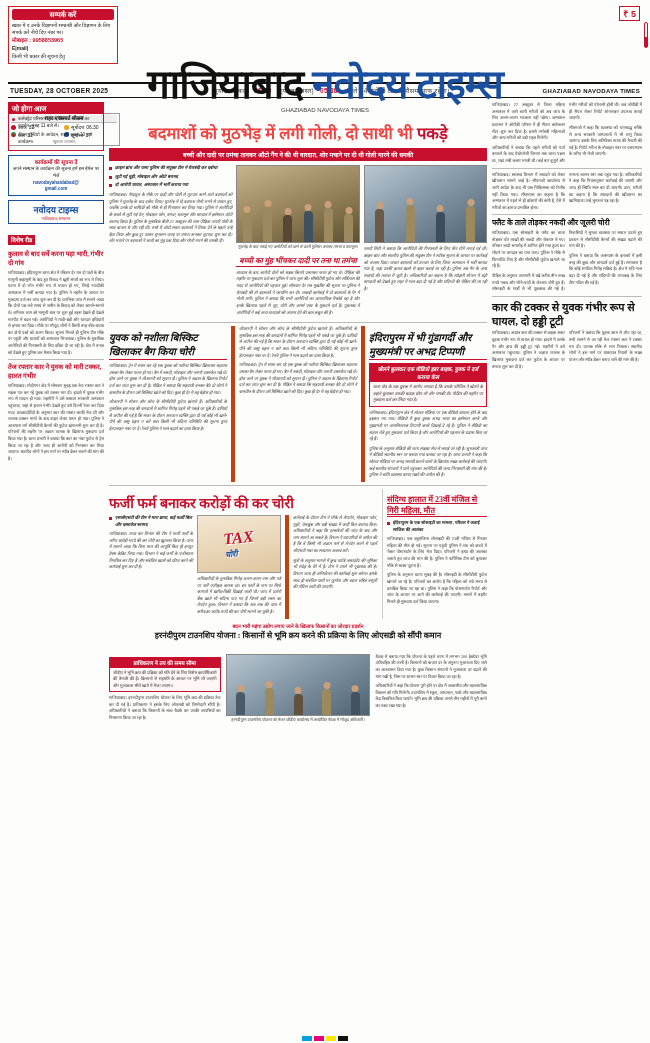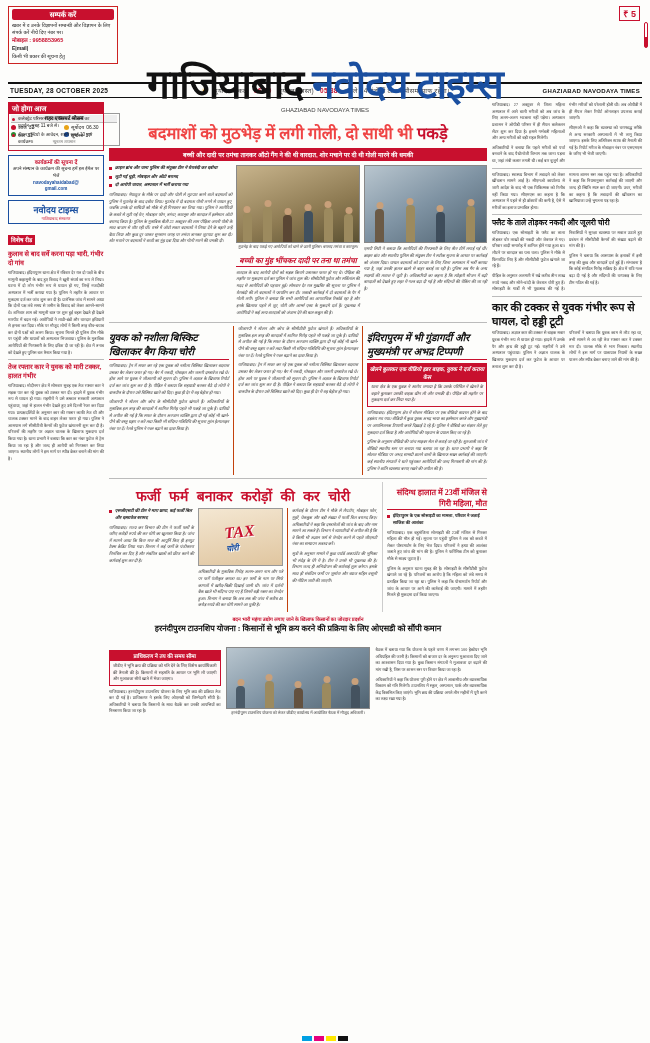--- a/index.html
+++ b/index.html
@@ -180,21 +180,21 @@
   }
   .lead-hl .dark { color: #ef4444; }
   .lead-sub {
     background: #c8102e; color: #fff;
     font-size: 6.2px; font-weight: bold;
     text-align: center; padding: 2px 4px; margin-bottom: 4px;
   }
 
   .three { display: flex; gap: 4px; }
   .three > div { flex: 1; font-style: italic; }
-  .vrule { border-left: 1px solid #c2410c; padding-left: 4px; }
+  .vrule { border-left: 4px solid #c2410c; padding-left: 4px; }
 
   .kicker-list { list-style: none; margin: 0 0 3px 0; padding: 0; font-size: 4.4px; line-height:1.5; }
   .kicker-list li { position: relative; padding-left: 6px; margin-bottom: 2px; font-weight: bold; color:#222;}
   .kicker-list li:before {
     content: ""; position: absolute; left: 0; top: 2px;
     width: 3px; height: 3px; background: #c8102e;
   }
 
   .photo {
     background: linear-gradient(160deg,#9fb6c8,#6d8699 55%,#4c6275);
@@ -220,24 +220,24 @@
     font-size: 4px; color: #333; padding: 1px 0; line-height: 1.4;
     text-align: center; font-family: "Liberation Serif", serif;
   }
 
   .sec-hl {
     font-size: 10px; font-weight: bold; color: #111;
     border-bottom: 1px solid #c8102e; padding-bottom: 1px; margin: 4px 0 3px 0;
     font-family: "Liberation Serif", serif;
   }
   .sec-hl.red { color: #c8102e; }
-  .sec-hl.center { text-align: right; }
+  .sec-hl.center { text-align: left; text-decoration: underline; }
   .big-sec-hl {
-    font-size: 14px; font-weight: bold; color: #c8102e; text-align: center;
-    font-family: Liberation Mono, monospace; margin: 4px 0 3px 0;
+    font-size: 14px; font-weight: bold; color: #c8102e; 
+    font-family: Liberation Serif, serif; margin: 4px 0 3px 0;
   }
 
   .inset {
     border: 1px solid #c8102e; padding: 2px 3px; margin: 3px 0;
     background: #fff7f7;
   }
   .inset .ih {
     background: #c8102e; color: #fff; font-size: 5.5px; font-weight: bold;
     text-align: center; padding: 1px; margin: -2px -3px 2px -3px;
   }

